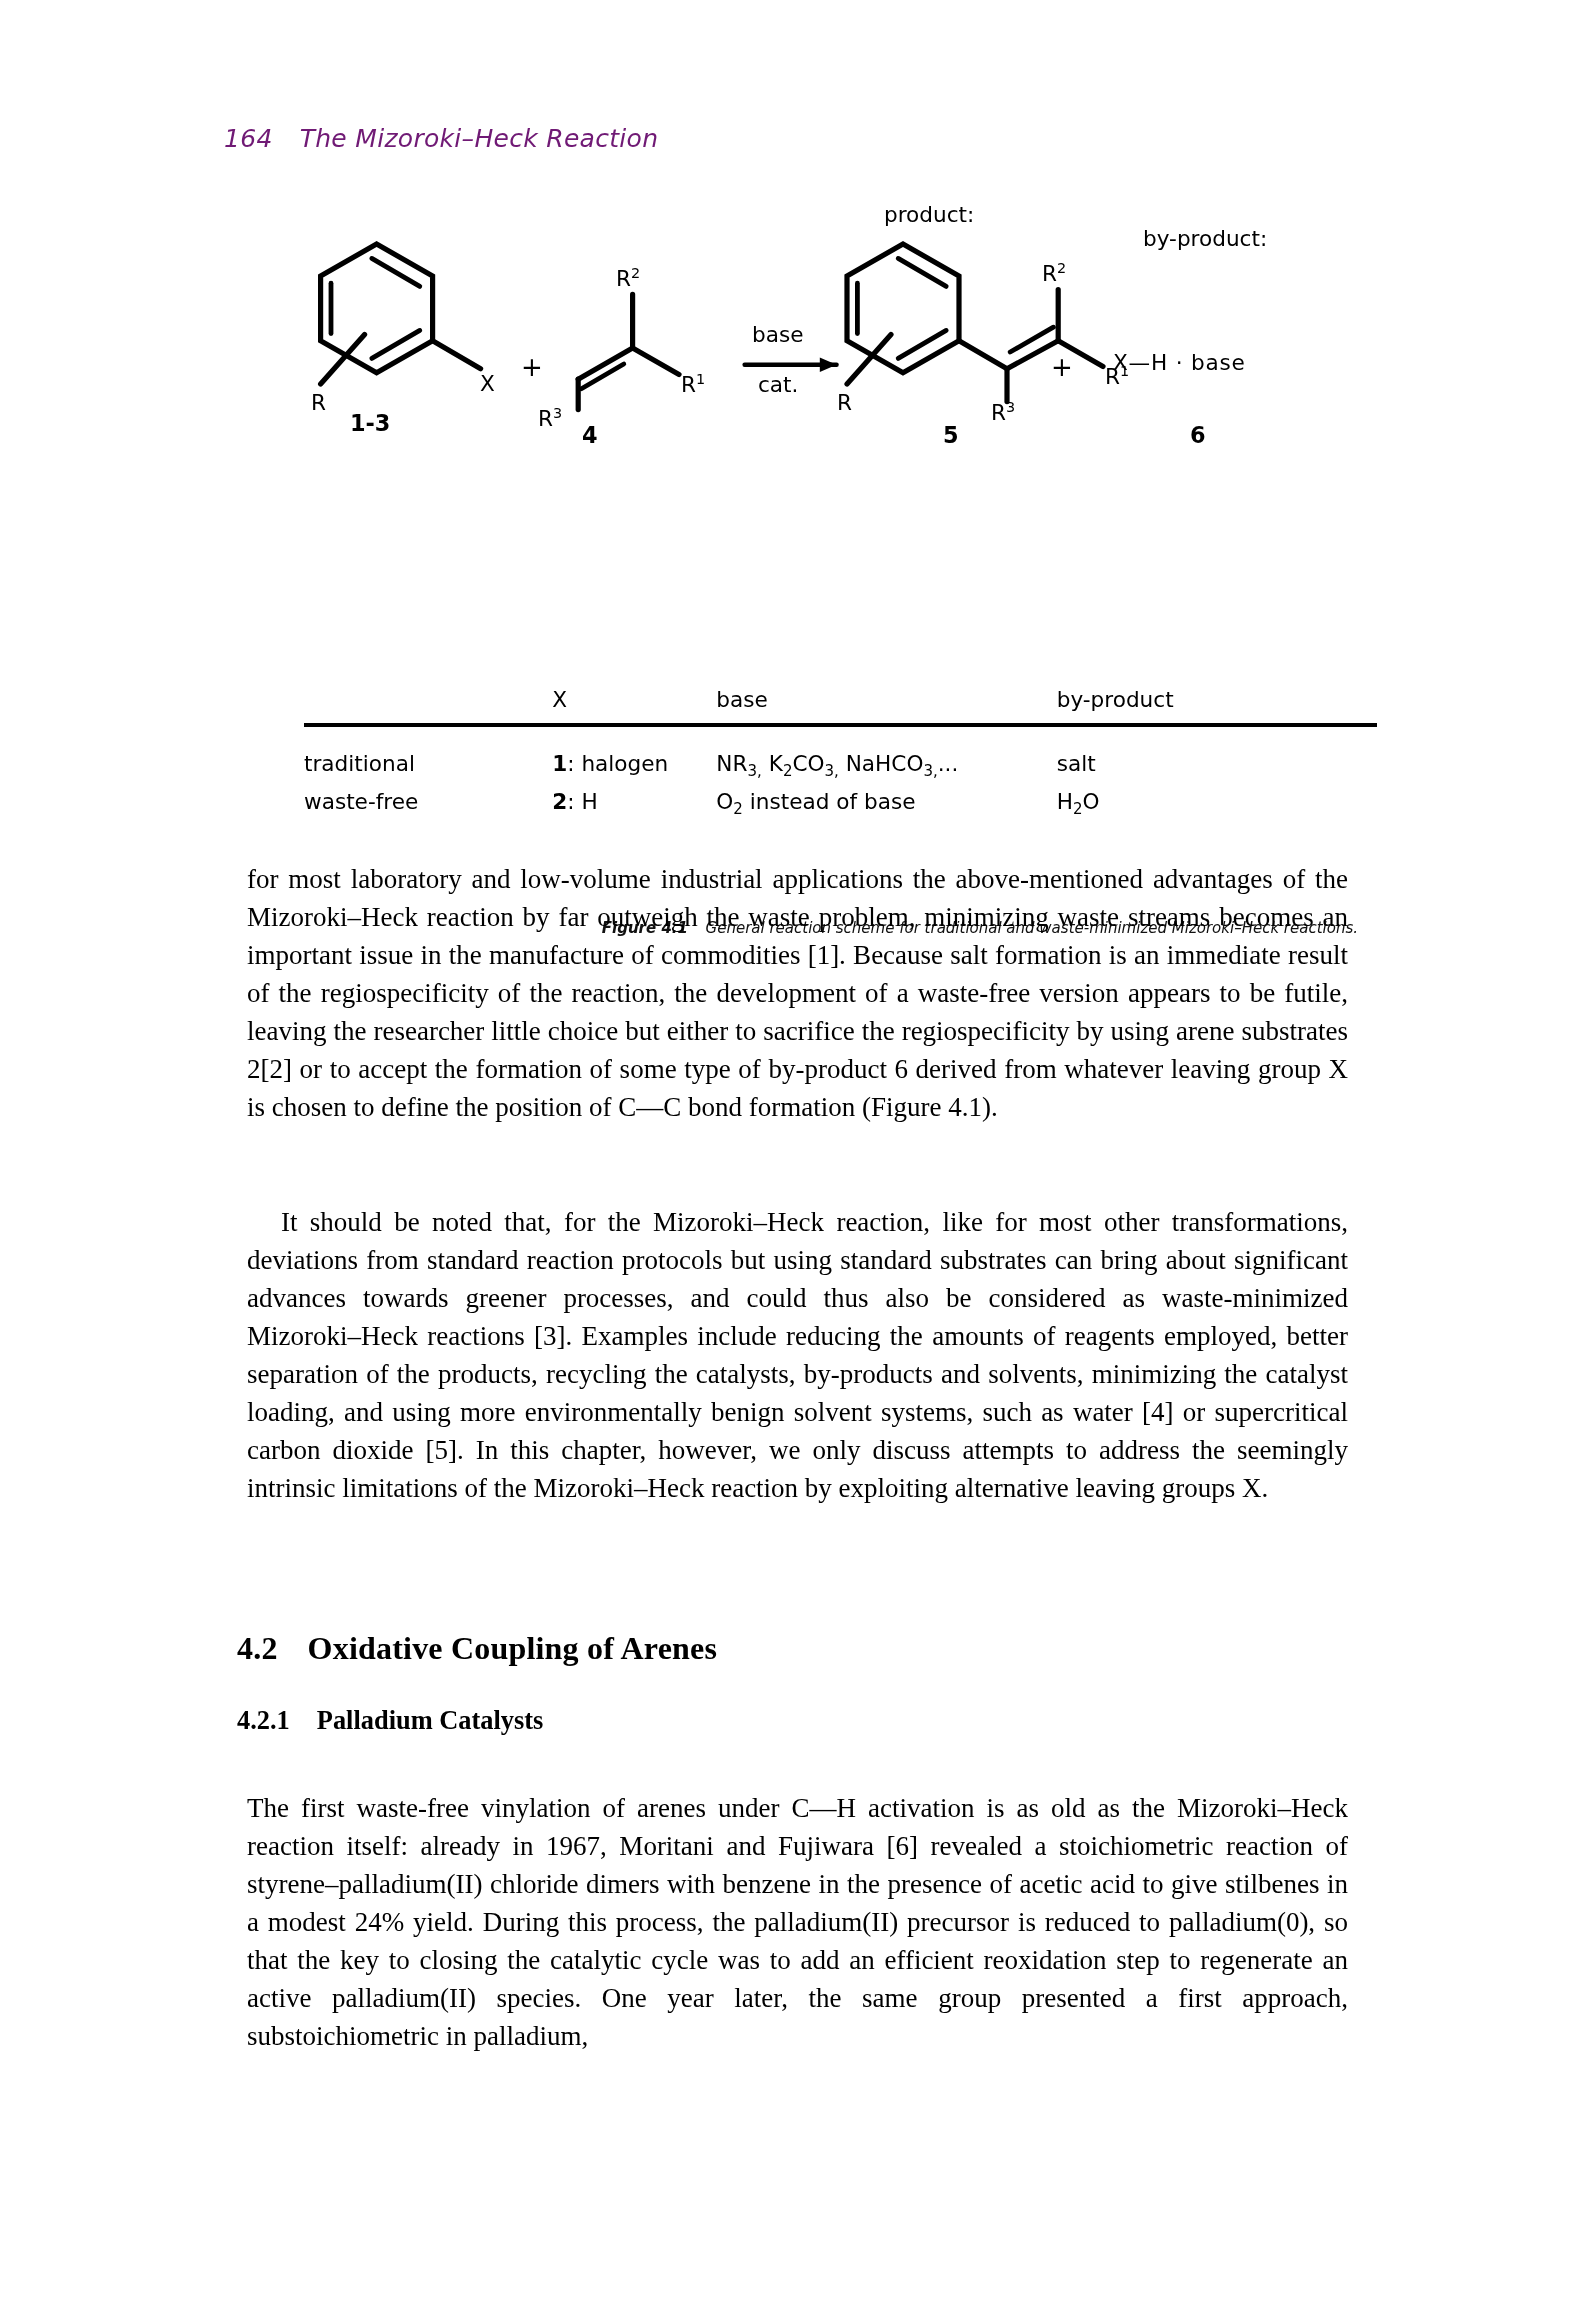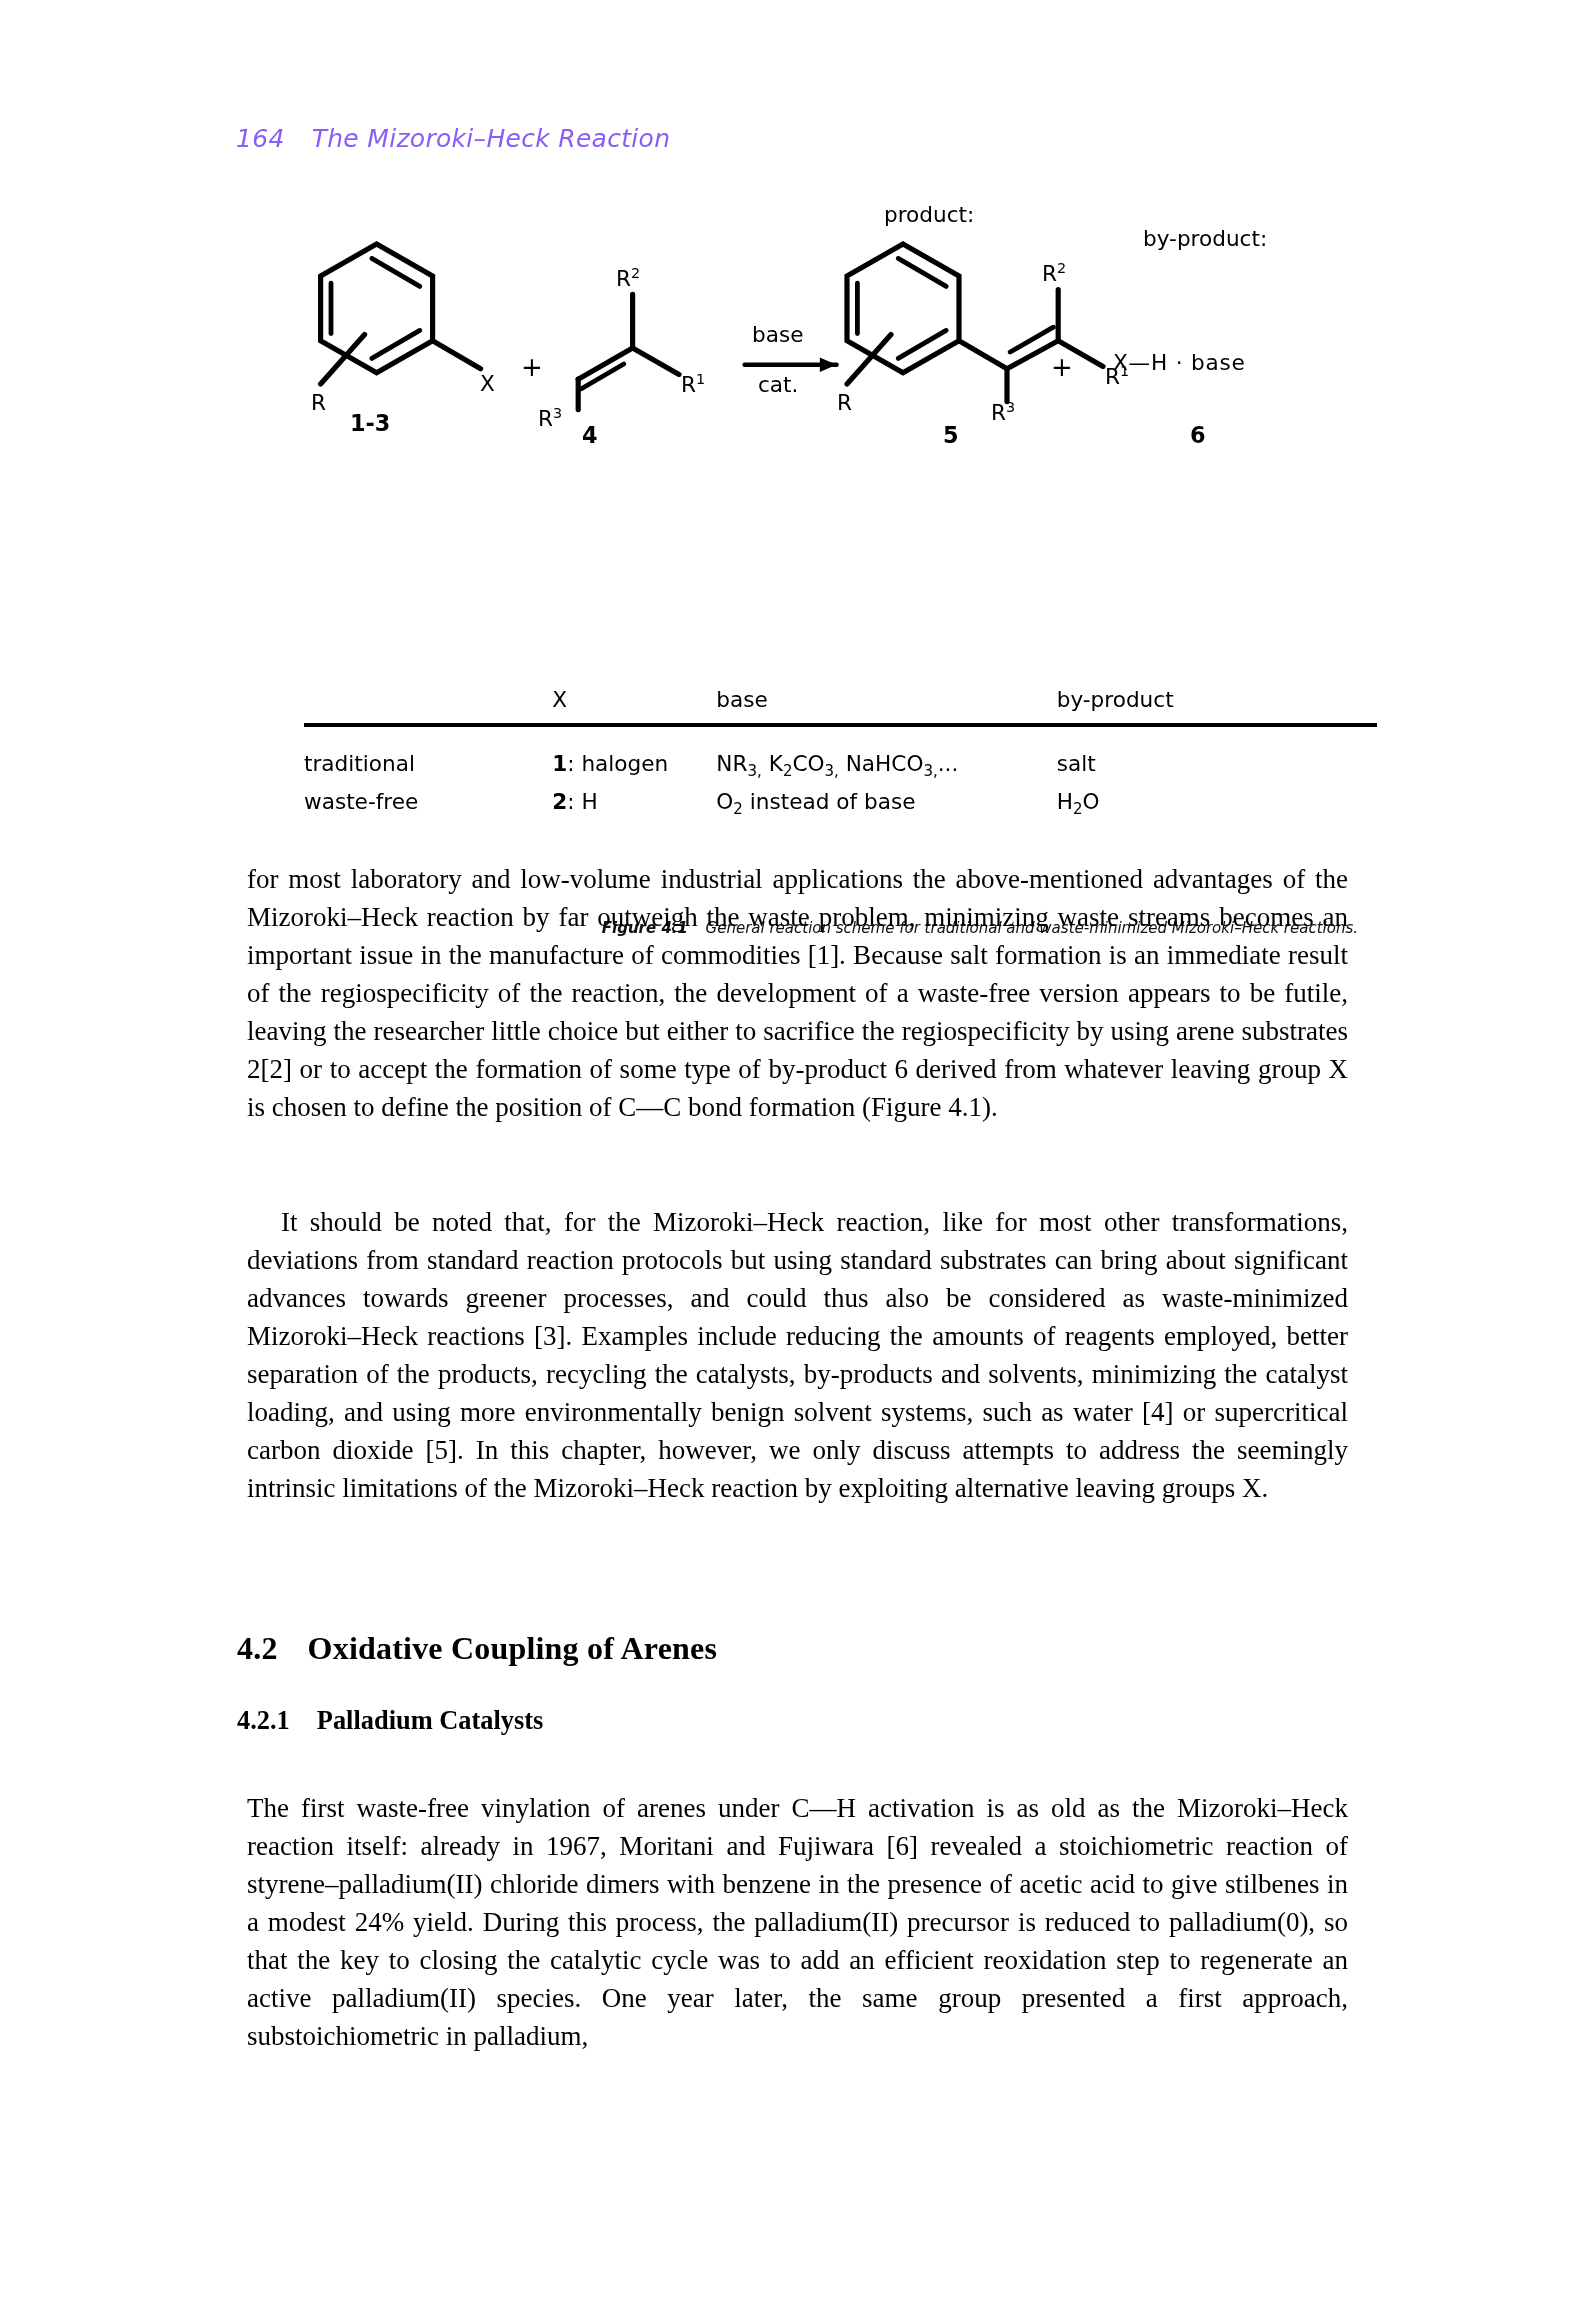--- a/index.html
+++ b/index.html
@@ -19,27 +19,27 @@
   .page {
     position: absolute;
     left: 0; top: 0;
     width: 1590px;
     height: 2307px;
   }
 
   
   .runhead {
     position: absolute;
-    left: 236px;
+    left: 224px;
     top: 124px;
     font-family: "DejaVu Sans", sans-serif;
     font-style: italic;
     font-size: 25px;
     letter-spacing: 0.3px;
-    color: #8b5cf6;
+    color: #701a75;
     white-space: nowrap;
   }
   .runhead .pgno { margin-right: 27px; }
 
   
   .figure-block {
     position: absolute;
     left: 0;
     top: 200px;
     width: 1590px;

